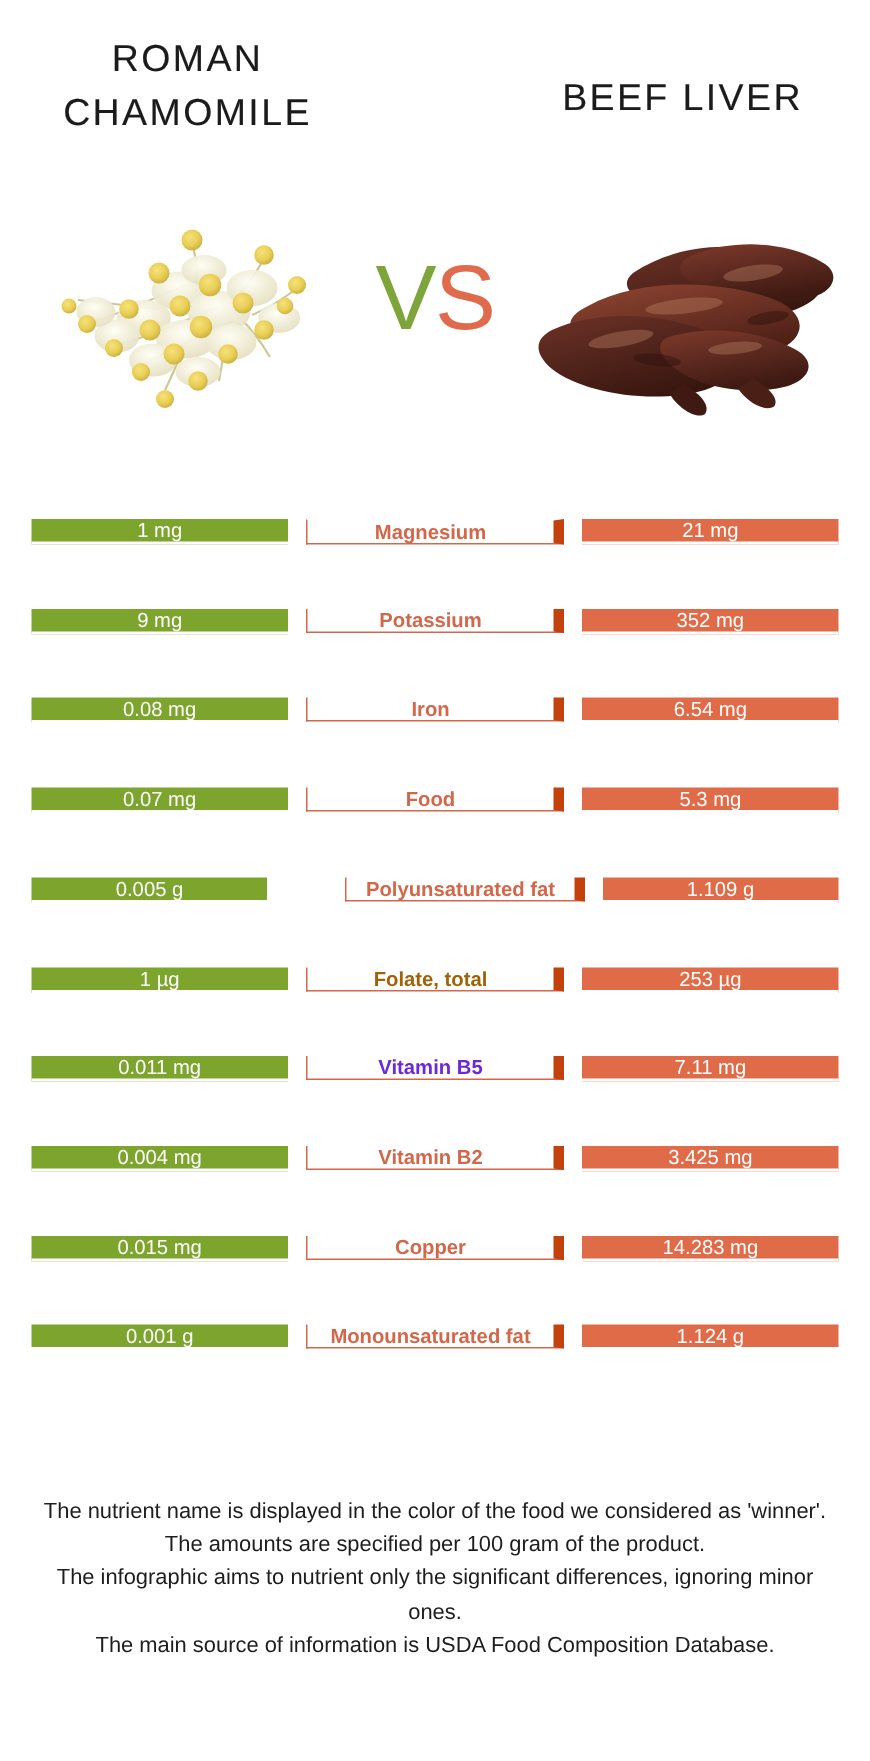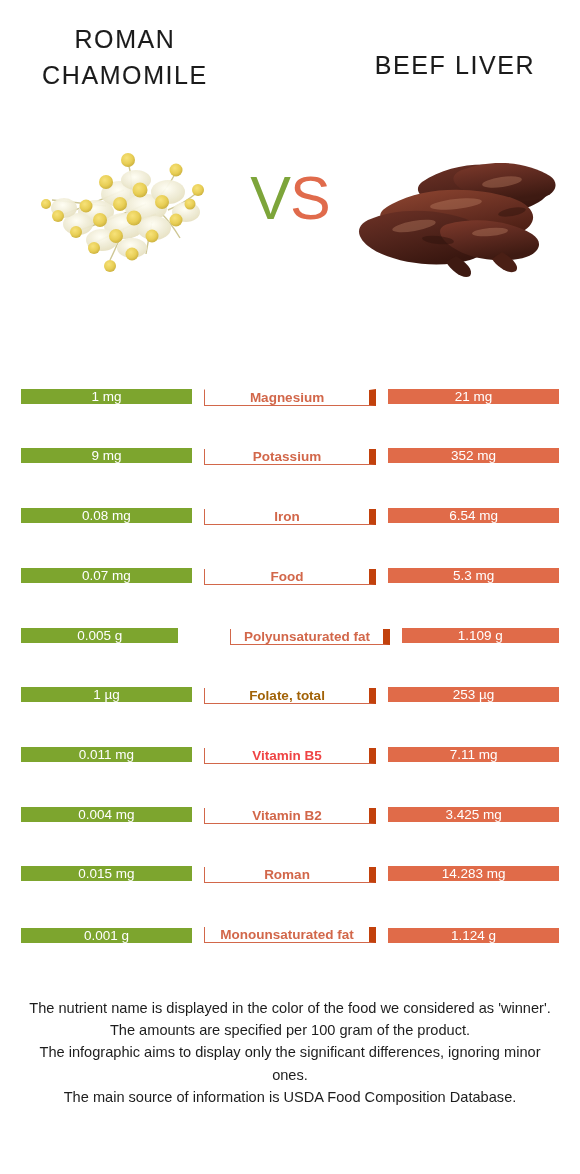--- a/index.html
+++ b/index.html
@@ -83,21 +83,21 @@
     left: 21px;
     top: 346px;
     width: 538px;
     height: 597px;
     display: flex;
     flex-direction: column;
   }
   .row {
     flex: 1 1 0;
     display: flex;
-    align-items: flex-end;
+    align-items: flex-start;
     min-height: 0;
     gap: 12px;
   }
   .cell {
     display: flex;
     align-items: center;
     justify-content: center;
     font-size: 13.5px;
     text-align: center;
     padding: 0 6px;
@@ -300,44 +300,44 @@
     </div>
 
     <div class="row">
       <div class="cell cell-left">1 µg</div>
       <div class="cell cell-mid win-orange" style="color: #a16207;">Folate, total</div>
       <div class="cell cell-right">253 µg</div>
     </div>
 
     <div class="row">
       <div class="cell cell-left">0.011 mg</div>
-      <div class="cell cell-mid win-orange" style="color: #ef4444;">Vitamin B5</div>
+      <div class="cell cell-mid win-orange" style="color: #6d28d9;">Vitamin B5</div>
       <div class="cell cell-right">7.11 mg</div>
     </div>
 
     <div class="row">
       <div class="cell cell-left">0.004 mg</div>
       <div class="cell cell-mid win-orange" style="color: rgb(210, 103, 74);">Vitamin B2</div>
       <div class="cell cell-right">3.425 mg</div>
     </div>
 
     <div class="row">
       <div class="cell cell-left">0.015 mg</div>
-      <div class="cell cell-mid win-orange" style="color: rgb(210, 103, 74);">Roman</div>
+      <div class="cell cell-mid win-orange" style="color: rgb(210, 103, 74);">Copper</div>
       <div class="cell cell-right">14.283 mg</div>
     </div>
 
     <div class="row">
       <div class="cell cell-left">0.001 g</div>
       <div class="cell cell-mid win-orange" style="color: rgb(210, 103, 74);">Monounsaturated fat</div>
       <div class="cell cell-right">1.124 g</div>
     </div>
 
   </div>
 
   <div class="footer">
     <p>The nutrient name is displayed in the color of the food we considered as 'winner'.</p>
     <p>The amounts are specified per 100 gram of the product.</p>
-    <p>The infographic aims to display only the significant differences, ignoring minor ones.</p>
+    <p>The infographic aims to nutrient only the significant differences, ignoring minor ones.</p>
     <p>The main source of information is USDA Food Composition Database.</p>
   </div>
 
 </div>
 
 </body></html>

